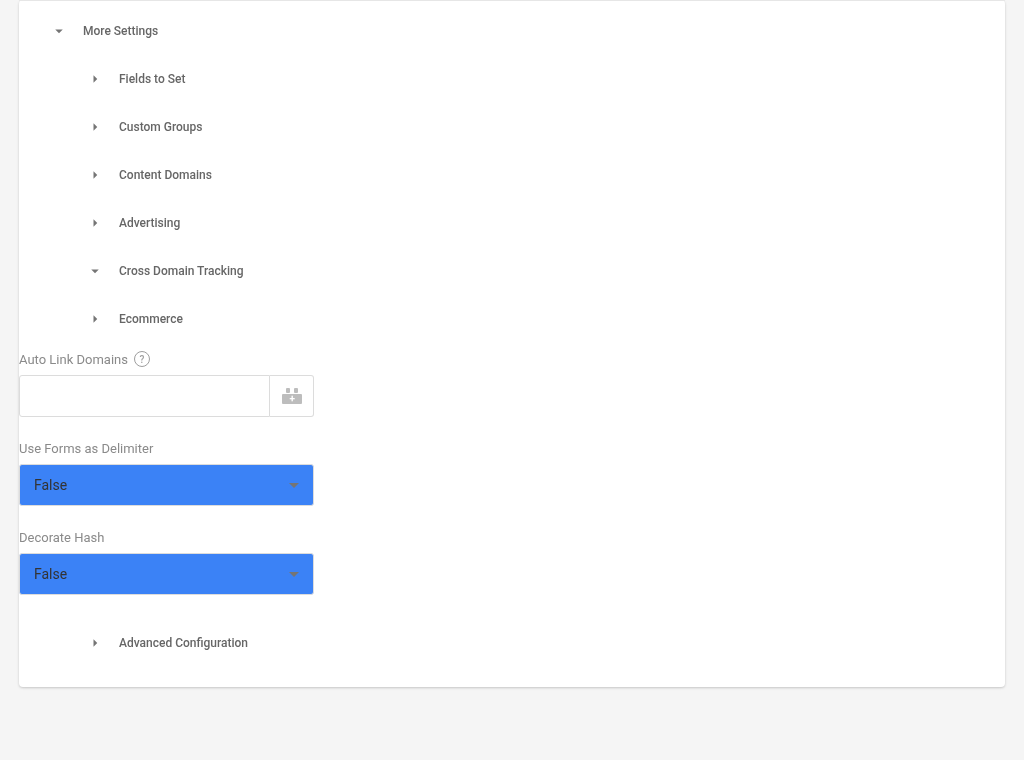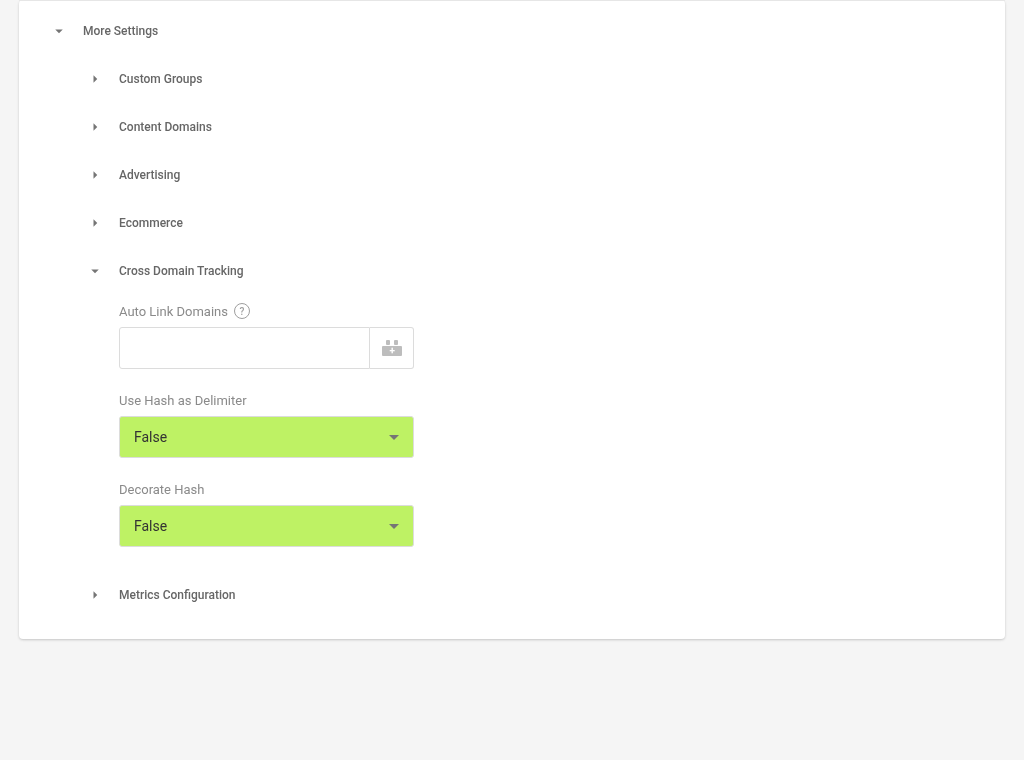--- a/index.html
+++ b/index.html
@@ -55,21 +55,20 @@
     .section-label {
       font-size: 12px;
       color: #666;
       font-weight: 500;
       margin-left: 14px;
     }
     .sub-section-header .section-label {
       margin-left: 14px;
     }
     .form-area {
-      padding-left: 100px;
       padding-right: 40px;
     }
     .field-group {
       margin-top: 8px;
       margin-bottom: 24px;
     }
     .field-label-row {
       display: flex;
       align-items: center;
       margin-bottom: 8px;
@@ -161,21 +160,21 @@
       color: #fff;
       font-size: 10px;
       line-height: 6px;
       font-weight: 700;
     }
     .select-like {
       width: 295px;
       height: 42px;
       border: 1px solid #dcdcdc;
       border-radius: 3px;
-      background: #bef264;
+      background: #3b82f6;
       display: flex;
       align-items: center;
       justify-content: space-between;
       padding: 0 14px;
       cursor: pointer;
     }
     .select-value {
       font-size: 14px;
       color: #333;
     }
@@ -195,20 +194,28 @@
 
   <div class="section-header">
     <span class="chevron">
       <svg viewBox="0 0 24 24">
           <path d="M7 10l5 5 5-5z"></path>
         </svg>
     </span>
     <span class="section-label">More Settings</span>
   </div>
 
+  <div class="sub-section-header">
+    <span class="chevron">
+      <svg viewBox="0 0 24 24">
+          <path d="M10 7l5 5-5 5z"></path>
+        </svg>
+    </span>
+    <span class="section-label">Fields to Set</span>
+  </div>
 
 
   <div class="sub-section-header">
     <span class="chevron">
       <svg viewBox="0 0 24 24">
           <path d="M10 7l5 5-5 5z"></path>
         </svg>
     </span>
     <span class="section-label">Custom Groups</span>
   </div>
@@ -227,33 +234,33 @@
       <svg viewBox="0 0 24 24">
           <path d="M10 7l5 5-5 5z"></path>
         </svg>
     </span>
     <span class="section-label">Advertising</span>
   </div>
 
   <div class="sub-section-header">
     <span class="chevron">
       <svg viewBox="0 0 24 24">
+          <path d="M7 10l5 5 5-5z"></path>
+        </svg>
+    </span>
+    <span class="section-label">Cross Domain Tracking</span>
+  </div>
+
+  <div class="sub-section-header">
+    <span class="chevron">
+      <svg viewBox="0 0 24 24">
           <path d="M10 7l5 5-5 5z"></path>
         </svg>
     </span>
     <span class="section-label">Ecommerce</span>
-  </div>
-
-  <div class="sub-section-header">
-    <span class="chevron">
-      <svg viewBox="0 0 24 24">
-          <path d="M7 10l5 5 5-5z"></path>
-        </svg>
-    </span>
-    <span class="section-label">Cross Domain Tracking</span>
   </div>
 
   <div class="form-area">
 
     <div class="field-group">
       <div class="field-label-row">
         <span class="field-label">Auto Link Domains</span>
         <span class="help-icon">?</span>
       </div>
       <div class="input-row">
@@ -262,21 +269,21 @@
           <div class="addon-icon">
             <span class="addon-icon-h"></span>
             <span class="addon-plus">+</span>
           </div>
         </div>
       </div>
     </div>
 
     <div class="field-group">
       <div class="field-label-row">
-        <span class="field-label">Use Hash as Delimiter</span>
+        <span class="field-label">Use Forms as Delimiter</span>
       </div>
       <div class="select-like">
         <span class="select-value">False</span>
         <span class="caret-down"></span>
       </div>
     </div>
 
     <div class="field-group">
       <div class="field-label-row">
         <span class="field-label">Decorate Hash</span>
@@ -288,16 +295,16 @@
     </div>
 
   </div>
 
   <div class="sub-section-header">
     <span class="chevron">
       <svg viewBox="0 0 24 24">
           <path d="M10 7l5 5-5 5z"></path>
         </svg>
     </span>
-    <span class="section-label">Metrics Configuration</span>
+    <span class="section-label">Advanced Configuration</span>
   </div>
 
 </div>
 
 </body></html>

